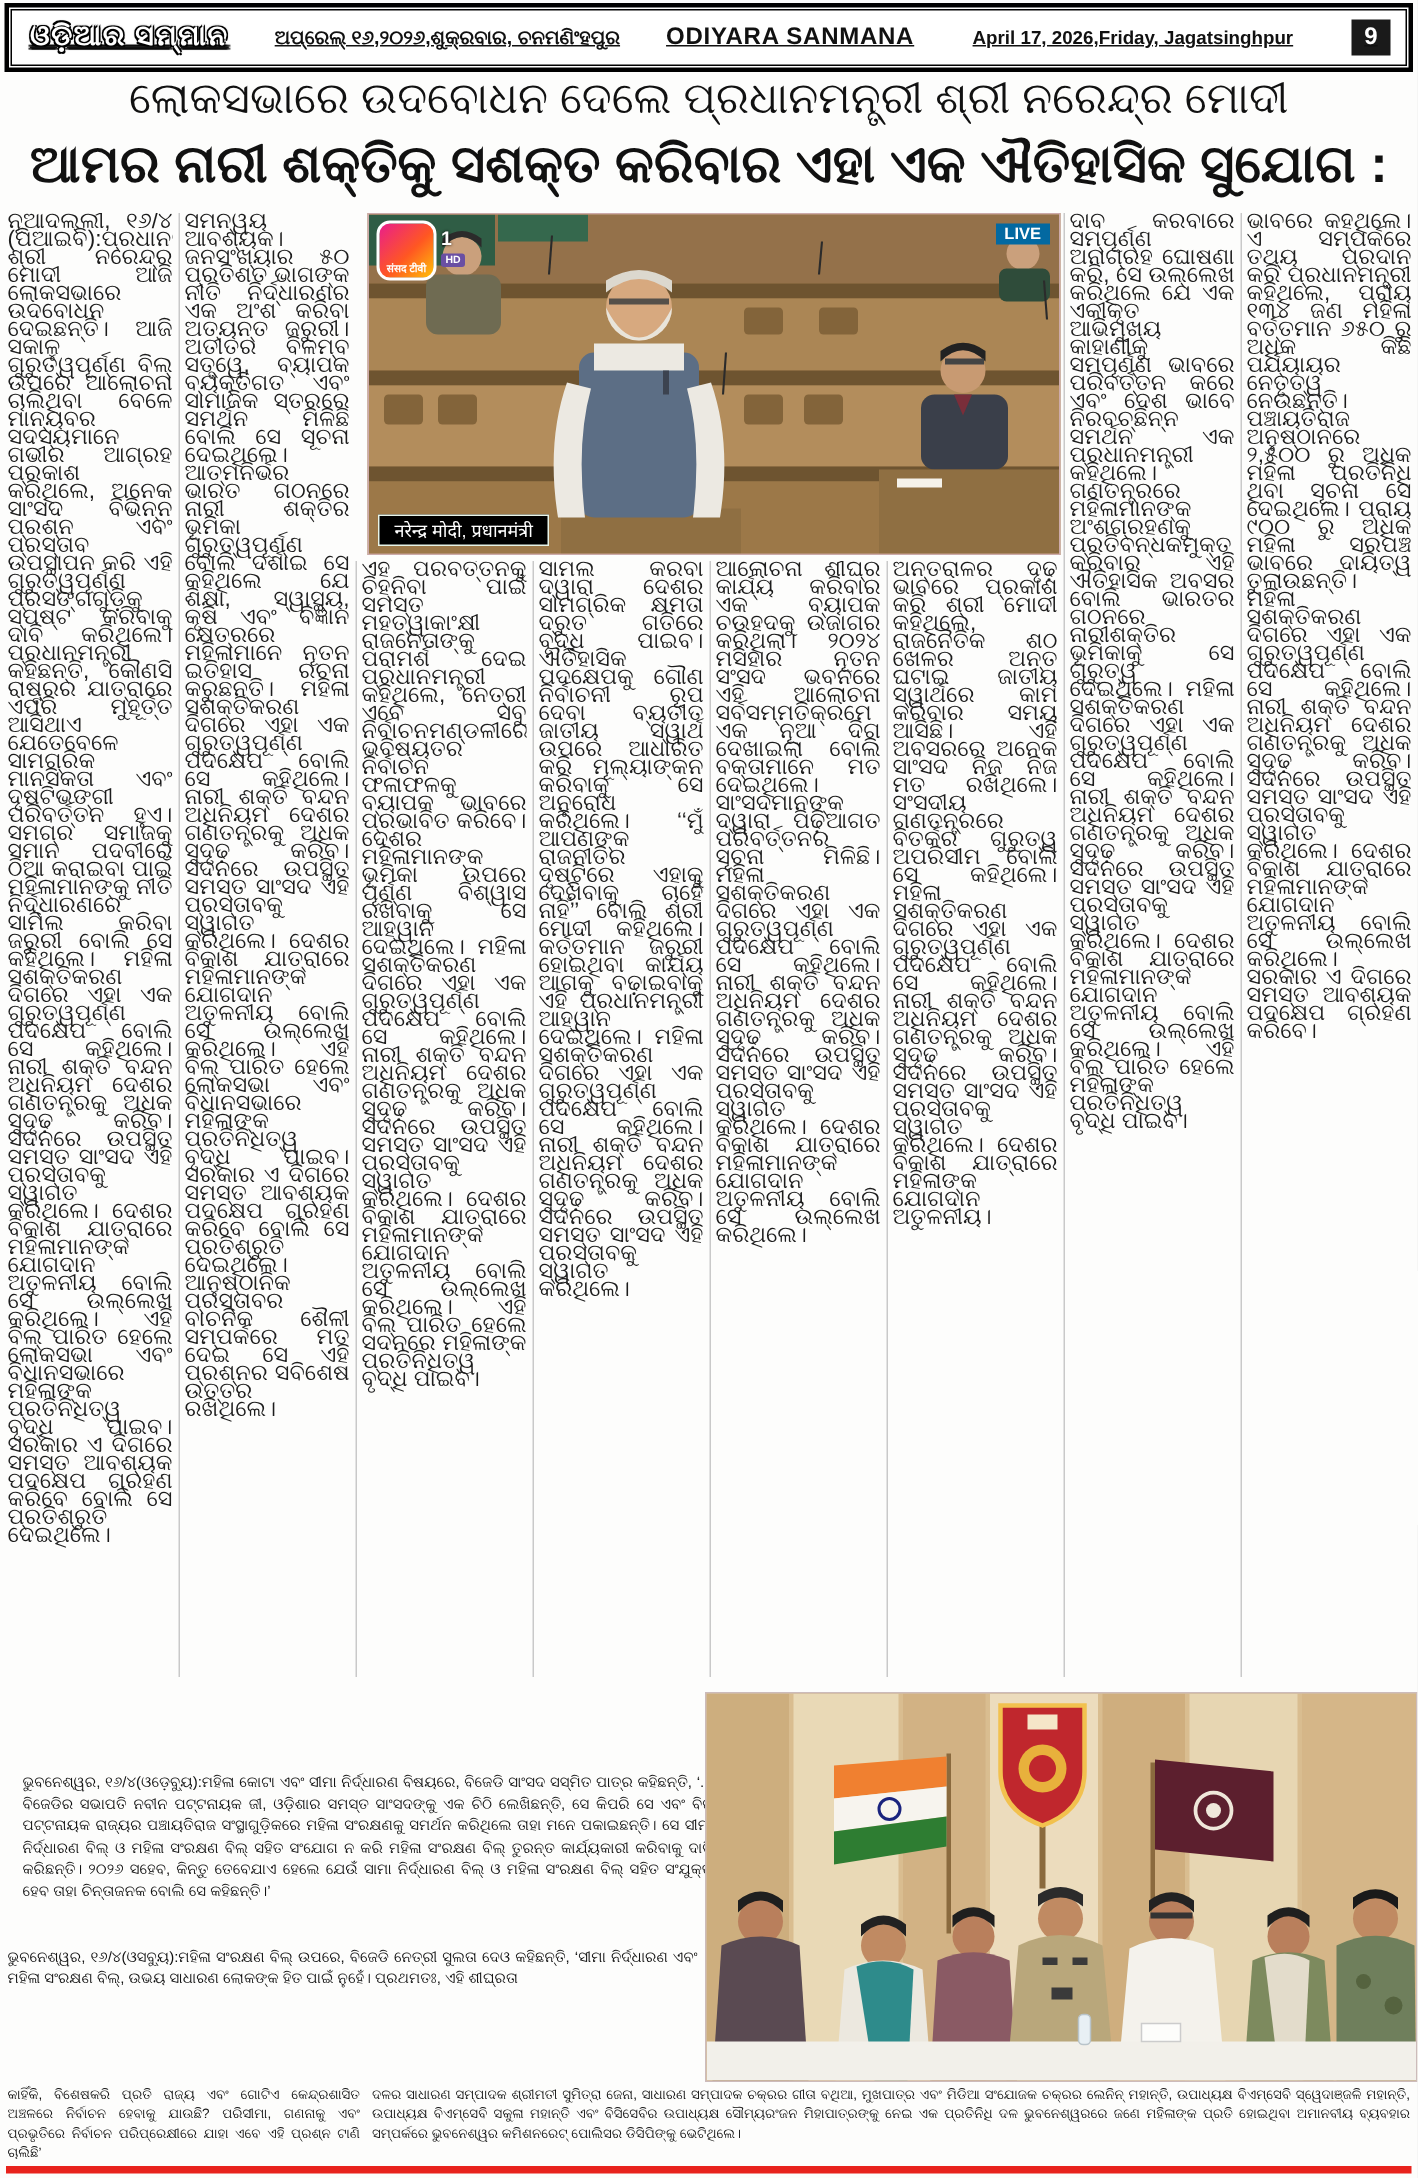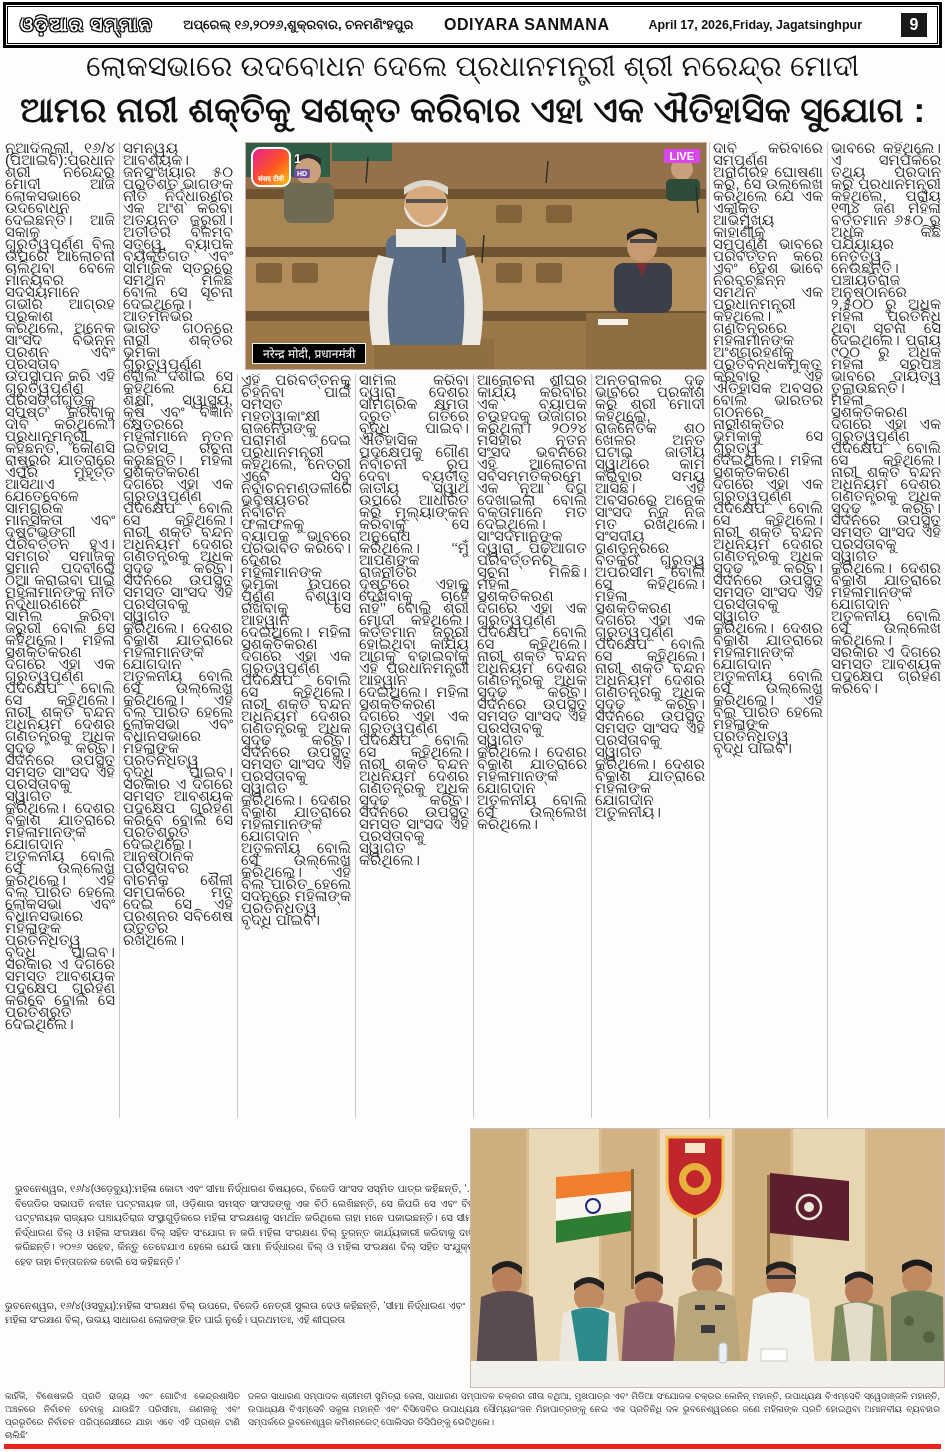--- a/index.html
+++ b/index.html
@@ -1,21 +1,21 @@
 <!DOCTYPE html>
 <html><head>
 <meta charset="utf-8">
 <style>
   html,body{margin:0;padding:0;background:#efefef;}
   .page{position:relative;width:945px;height:1452px;margin:0 auto;background:#fdfdfc;
         font-family:"Liberation Sans","DejaVu Sans",sans-serif;color:#111;overflow:hidden;}
 
   
   .mast{position:absolute;left:3px;top:2px;right:3px;height:40px;border:3px solid #000;background:#fff;}
-  .mast-inner{position:absolute;inset:1px;border:1px solid #000;display:flex;align-items:center;gap:10px;padding:0 6px;}
+  .mast-inner{position:absolute;inset:1px;border:1px solid #000;display:flex;align-items:center;gap:10px;padding:0 6px;text-decoration:underline;}
   .logo{font-weight:bold;font-size:19px;letter-spacing:1px;color:#fff;
         text-shadow:-1px -1px 0 #000,1px -1px 0 #000,-1px 1px 0 #000,1px 1px 0 #000,0 0 2px #000;
         white-space:nowrap;padding-left:6px;}
   .dateline-od{font-size:13px;font-weight:bold;flex:1;text-align:center;white-space:nowrap;}
   .masthead-en{font-size:16px;font-weight:bold;letter-spacing:.5px;white-space:nowrap;}
   .dateline-en{font-size:12.5px;font-weight:bold;flex:1;text-align:center;white-space:nowrap;}
   .pageno{background:#1a1a1a;color:#fff;font-weight:bold;font-size:16px;min-width:26px;height:24px;
           display:flex;align-items:center;justify-content:center;margin-right:4px;}
 
   
@@ -30,21 +30,21 @@
   .c2{left:118px;top:0;height:976px;}
   .c3{left:236px;top:232px;height:744px;}
   .c4{left:354px;top:232px;height:744px;}
   .c5{left:472px;top:232px;height:744px;}
   .c6{left:590px;top:232px;height:744px;}
   .c7{left:708px;top:0;height:976px;}
   .c8{left:826px;top:0;height:976px;}
 
   
   .photo-main{position:absolute;left:240px;top:0;width:460px;height:226px;background:#a3804f;overflow:hidden;border:1px solid #caa;}
-  .badge-live{position:absolute;top:6px;right:6px;background:#d946ef;color:#fff;font-weight:bold;font-size:11px;padding:1px 6px;text-align:center;}
+  .badge-live{position:absolute;top:6px;right:6px;background:#0369a1;color:#fff;font-weight:bold;font-size:11px;padding:1px 6px;text-align:center;}
   .logo-sansad{position:absolute;top:4px;left:5px;width:40px;height:40px;border-radius:9px;
       background:linear-gradient(135deg,#e91e8c 0%,#ff5722 55%,#ffc107 100%);border:2px solid #fff;
       display:flex;align-items:flex-end;justify-content:center;color:#fff;font-size:7px;font-weight:bold;padding-bottom:2px;box-sizing:border-box;}
   .badge-hd{position:absolute;top:26px;left:48px;background:#6a4fa3;color:#fff;font-size:7px;font-weight:bold;padding:1px 3px;border-radius:2px;}
   .num-one{position:absolute;top:8px;left:48px;color:#fff;font-size:13px;font-weight:bold;text-shadow:0 0 2px #000;}
   .cap-strip{position:absolute;left:6px;bottom:5px;background:#000000;border:1px solid #e8f5e9;color:#fff;
       font-weight:normal;font-size:12px;padding:1px 10px;}
 
   
   .story2-head{position:absolute;left:0;top:1118px;width:468px;text-align:center;font-weight:bold;font-size:25px;line-height:30px;}

